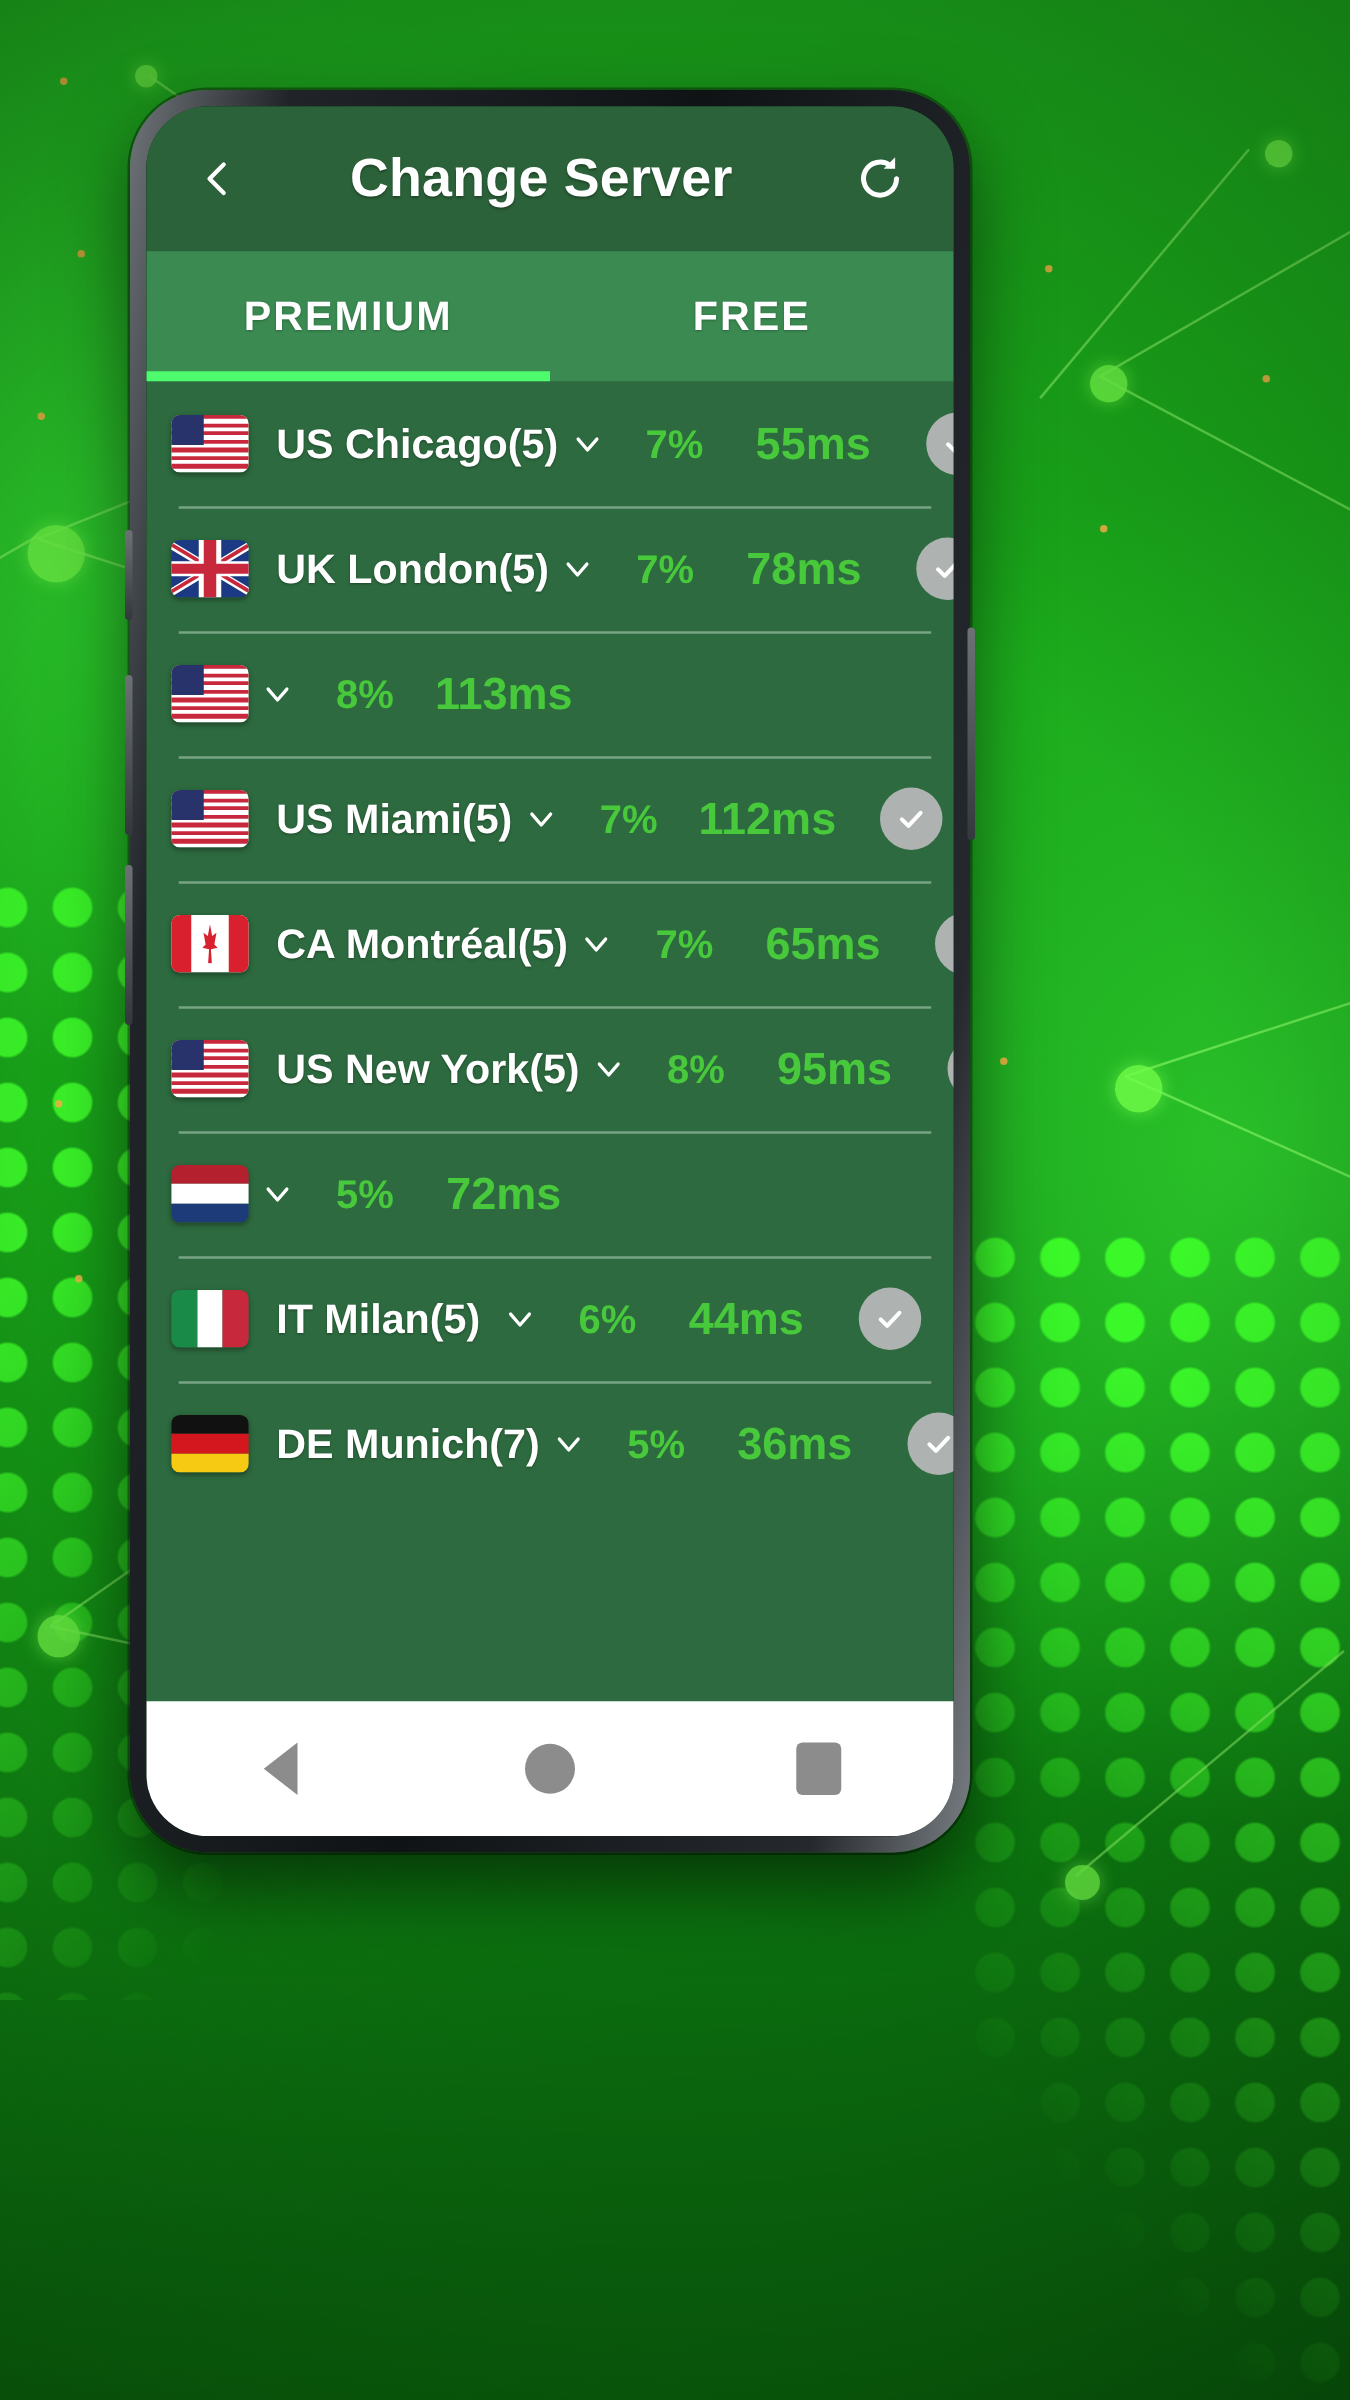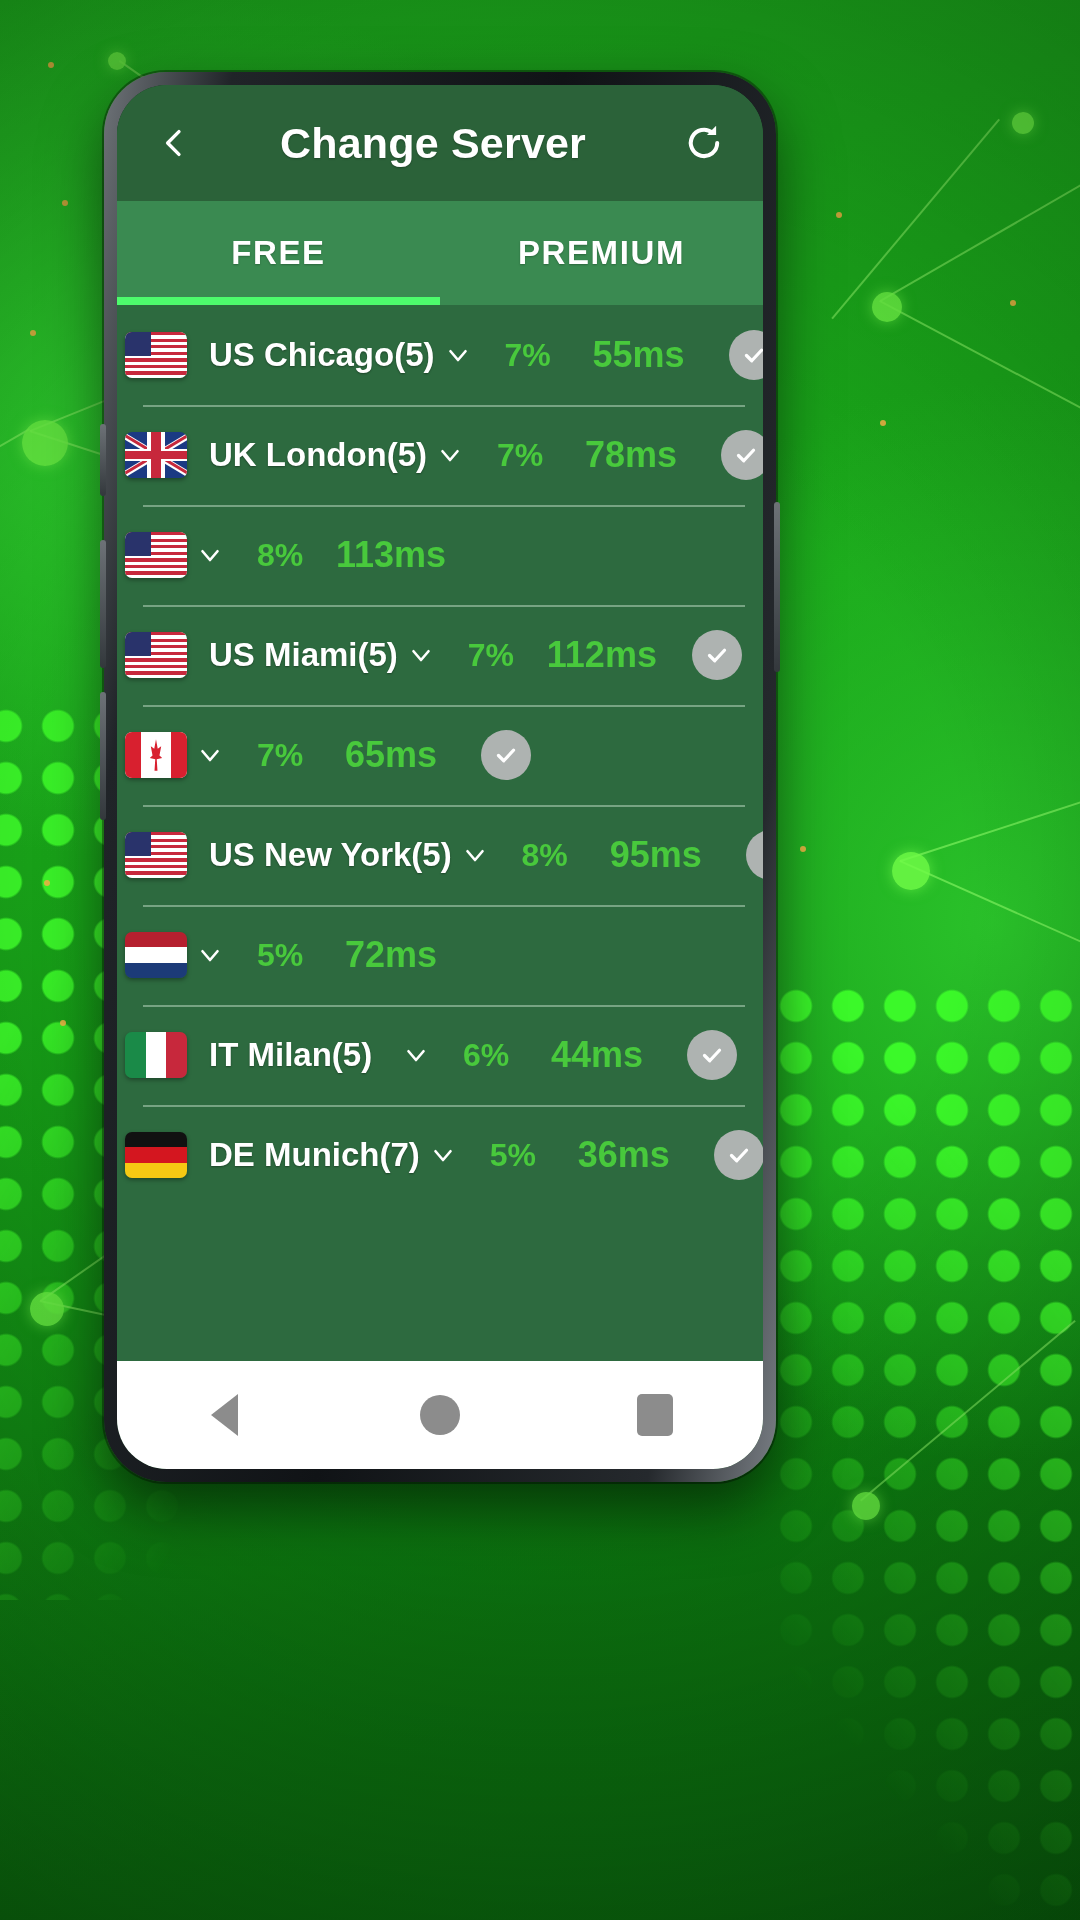--- a/index.html
+++ b/index.html
@@ -95,21 +95,21 @@
     cursor:pointer; text-shadow:0 1px 2px rgba(0,0,0,.25);
   }
   .tab-indicator {
     position:absolute; bottom:0; left:0; width:50%; height:8px;
     background:#4dfb6c;
   }
 
   .list { flex:1 1 auto; background:#2d6a3f; overflow:hidden; }
   .row {
     display:flex; align-items:center; height:100px;
-    padding:0 26px 0 8px; position:relative; cursor:pointer;
+    padding:0 26px 0 20px; position:relative; cursor:pointer;
   }
   .row + .row::before {
     content:""; position:absolute; top:0; left:26px; right:18px;
     height:2px; background:rgba(210,235,215,.45);
   }
   .flag {
     width:62px; height:46px; border-radius:7px; flex:0 0 auto;
     overflow:hidden; position:relative;
     box-shadow:0 2px 4px rgba(0,0,0,.35);
   }
@@ -207,22 +207,22 @@
         <div class="appbar-title">Change Server</div>
         <div class="refresh-btn">
           <svg viewBox="0 0 24 24" fill="none">
             <path d="M19.2 12 A7.2 7.2 0 1 1 16.6 6.4" stroke="#ffffff" stroke-width="2.2" stroke-linecap="round" fill="none"></path>
             <path d="M18.6 2.6 L18.6 7.6 L13.6 7.6 Z" fill="#ffffff"></path>
           </svg>
         </div>
       </div>
 
       <div class="tabbar">
+        <div class="tab">PREMIUM</div>
         <div class="tab">FREE</div>
-        <div class="tab">PREMIUM</div>
         <div class="tab-indicator"></div>
       </div>
 
       <div class="list" id="server-list">
           <div class="row">
             <div class="flag">
               <i style="inset:0;background:#ffffff"></i>
               <i style="left:0;right:0;top:0%;height:7.14%;background:#c7283c"></i>
               <i style="left:0;right:0;top:14.28%;height:7.14%;background:#c7283c"></i>
               <i style="left:0;right:0;top:28.56%;height:7.14%;background:#c7283c"></i>
@@ -318,20 +318,21 @@
               </svg>
             </div>
           </div>
           <div class="row">
             <div class="flag">
               <i style="inset:0;background:#ffffff"></i>
               <i style="left:0;top:0;bottom:0;width:26%;background:#d8202f"></i>
               <i style="right:0;top:0;bottom:0;width:26%;background:#d8202f"></i>
               <i style="left:40%;top:16%;width:20%;height:68%;background:#d8202f;clip-path:polygon(50% 0,64% 30%,92% 22%,78% 52%,100% 60%,56% 64%,62% 100%,38% 100%,44% 64%,0 60%,22% 52%,8% 22%,36% 30%)"></i>
             </div>
+            <div class="srv-name">CA Montréal(5)</div>
             <div class="chev">
               <svg viewBox="0 0 24 24" fill="none">
                 <path d="M6 9 L12 16 L18 9" stroke="#ffffff" stroke-width="2.1" stroke-linecap="round" stroke-linejoin="round"></path>
               </svg>
             </div>
             <div class="pct">7%</div>
             <div class="ping">65ms</div>
             <div class="sel">
               <svg viewBox="0 0 24 24" fill="none">
                 <path d="M6 12.4 L10.2 16.6 L18 8.2" stroke="#ffffff" stroke-width="2.6" stroke-linecap="round" stroke-linejoin="round"></path>

